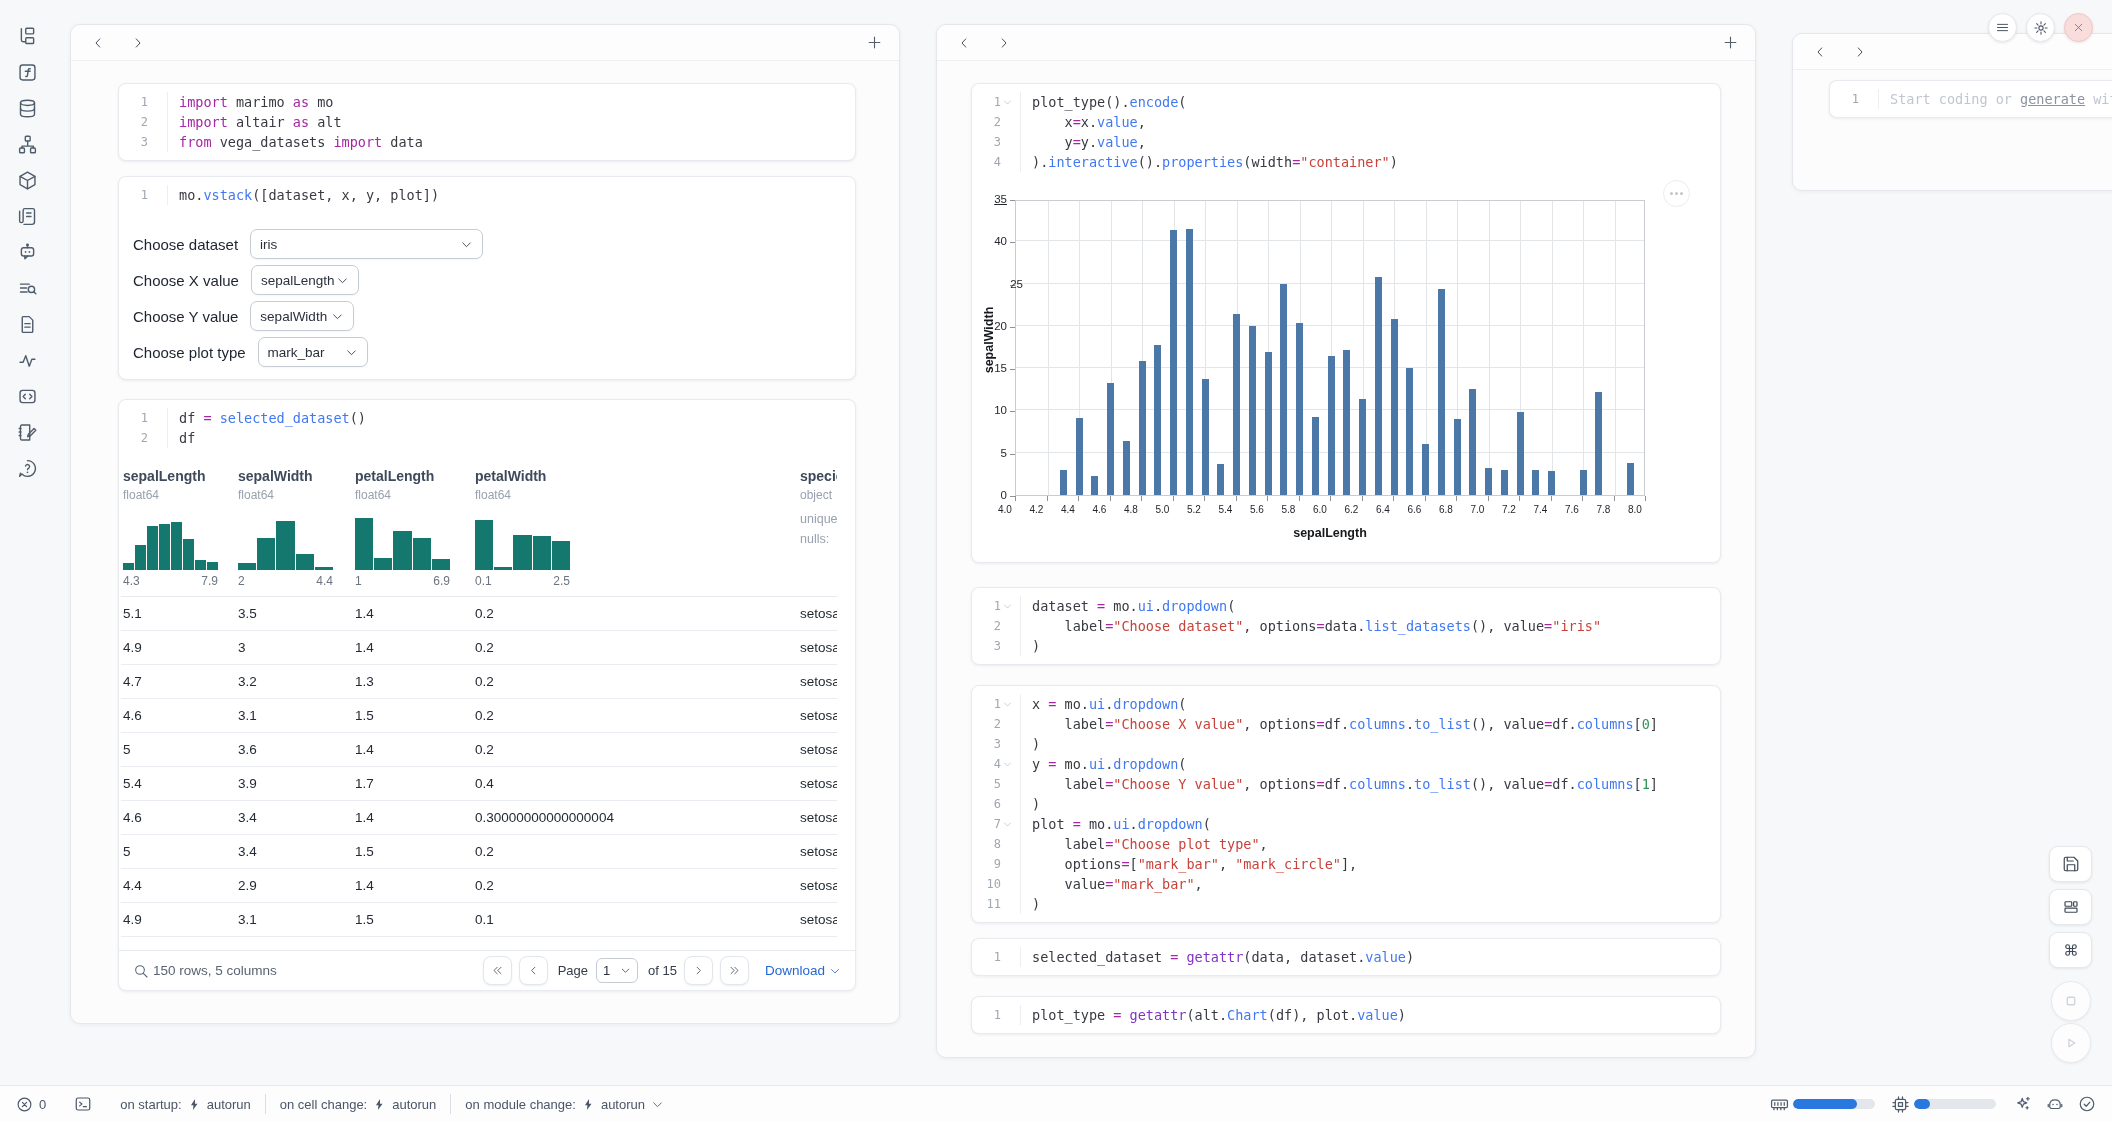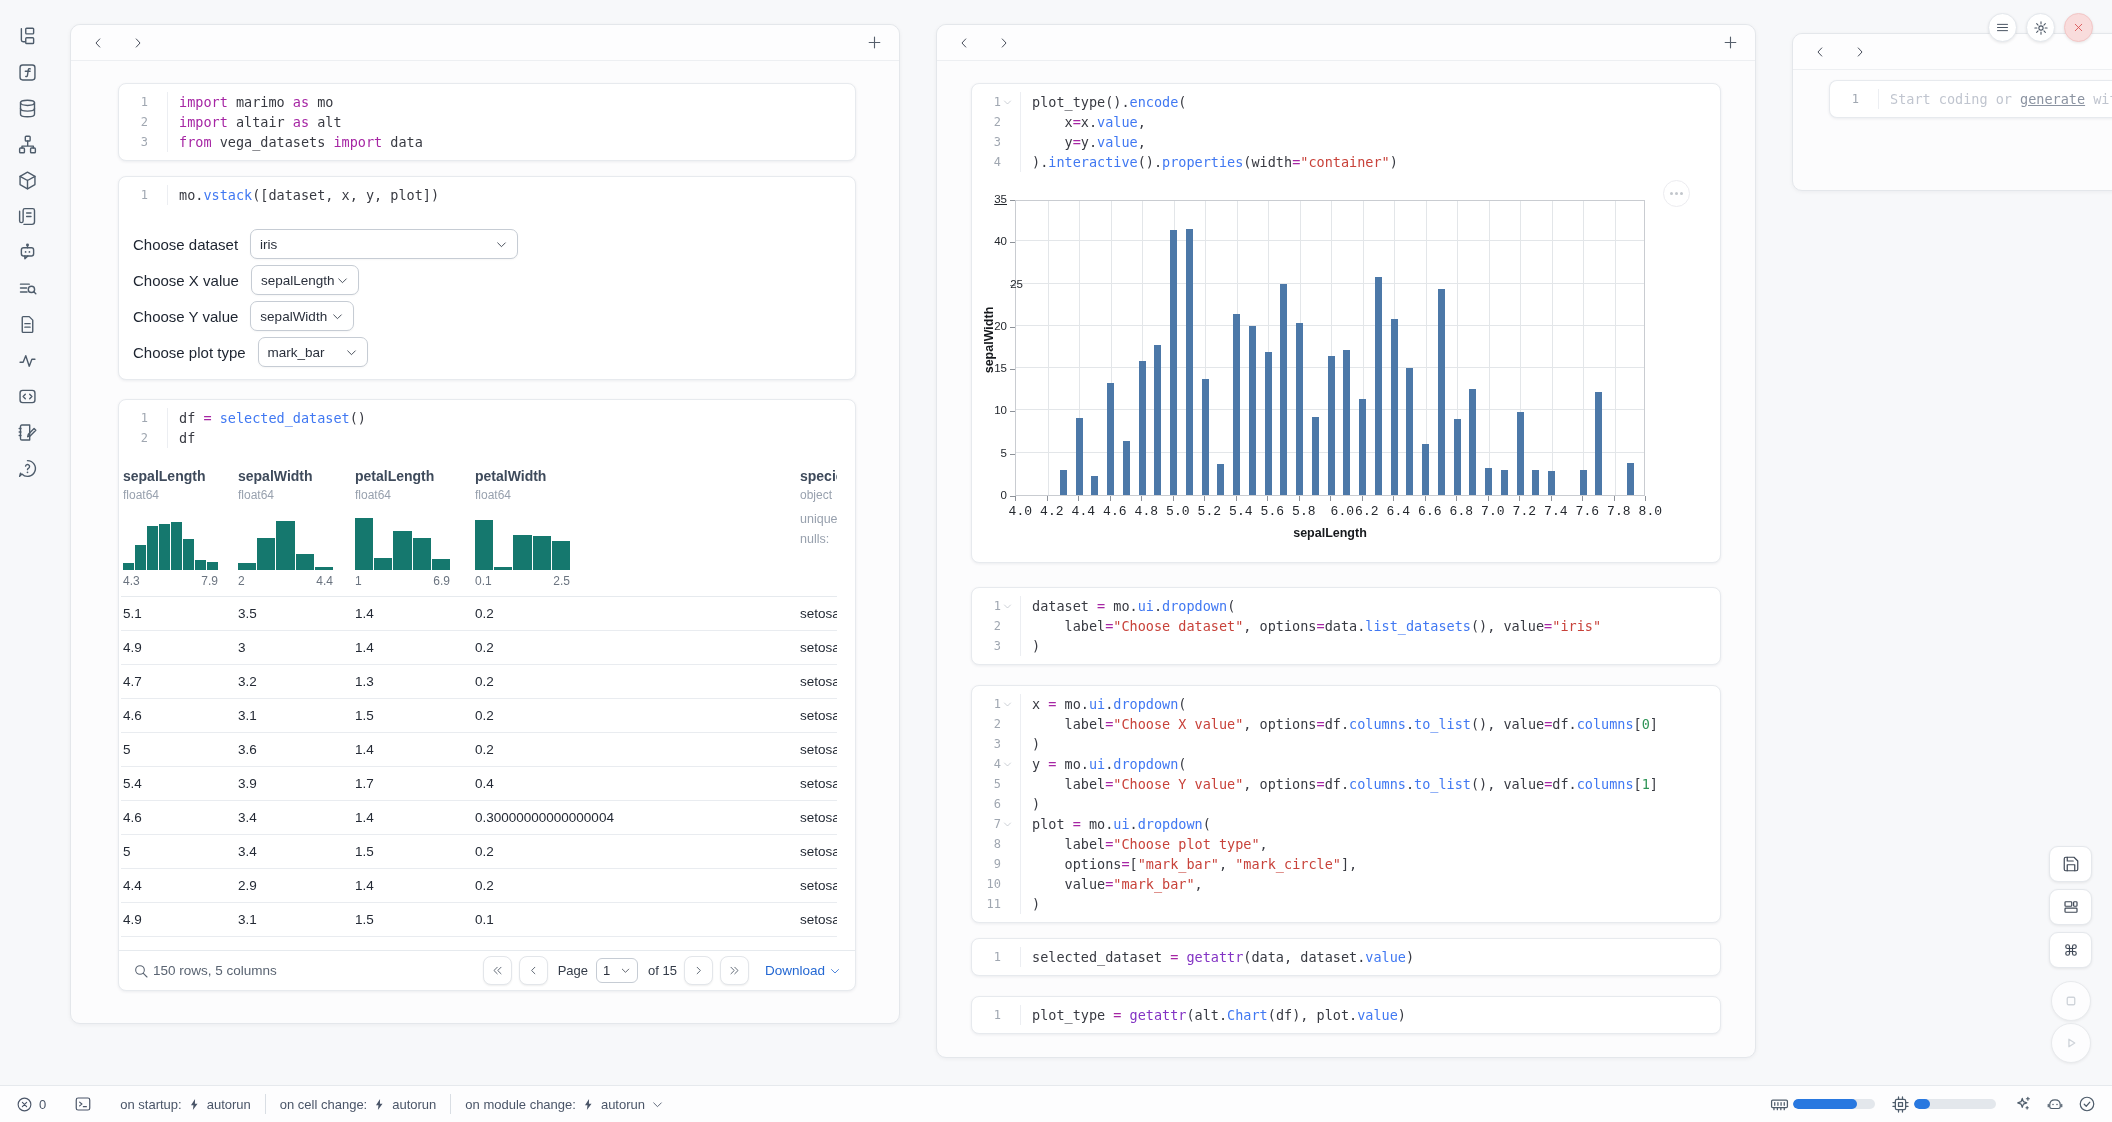--- a/index.html
+++ b/index.html
@@ -44,21 +44,21 @@
   .p2c2 { left:34px; top:562px; width:750px; }
   .p2c3 { left:34px; top:660px; width:750px; }
   .p2c4 { left:34px; top:913px; width:750px; }
   .p2c5 { left:34px; top:971px; width:750px; }
   .p3c1 { left:36px; top:46px;  width:296px; border-radius:8px 0 0 8px; border-right:none; }
 
   
   .dd-row { position:absolute; left:14px; display:flex; align-items:center; gap:12px; height:30px; }
   .dd-row .dd-label { font-size:15px; color:#1d2430; }
   .select { height:30px; border:1px solid #c6ccd4; border-radius:7px; background:#fff; display:flex; align-items:center; justify-content:space-between; padding:0 9px; font-size:13.5px; color:#2a303c; box-shadow:0 1px 2px rgba(0,0,0,.04); cursor:pointer; }
-  .w1{width:268px;} .w2{width:108px;} .w3{width:104px;} .w4{width:110px;}
+  .w1{width:233px;} .w2{width:108px;} .w3{width:104px;} .w4{width:110px;}
   .select .sel-chev { color:#2f3846; }
 
   
   .t-wrap { position:absolute; left:0; top:56px; width:718px; overflow:hidden; padding-left:2px; }
   .t-grid { display:grid; grid-template-columns:115px 117px 120px 325px 200px; }
   .t-head { border-bottom:1px solid #e6eaee; padding-bottom:8px; }
   .t-col { padding:12px 8px 0 2px; overflow:hidden; }
   .t-name { font-size:14px; font-weight:bold; color:#3e4a5b; white-space:nowrap; }
   .t-type { font-size:12px; color:#98a1ae; margin-top:4px; white-space:nowrap; }
   .t-hist { width:95px; height:56px; margin-top:12px; display:flex; align-items:flex-end; gap:1px; }
@@ -75,21 +75,21 @@
   .pg-txt { font-size:13px; color:#333b48; margin-left:10px; }
   .mini-select { height:25px; min-width:42px; border:1px solid #c6ccd4; border-radius:6px; background:#fff; display:flex; align-items:center; justify-content:space-between; padding:0 6px; font-size:13px; color:#2a303c; margin-left:8px; cursor:pointer; }
   .dl-link { display:flex; align-items:center; gap:4px; color:#2468d3; font-size:13.5px; margin-left:16px; cursor:pointer; text-decoration:none; }
 
   
   .chart { position:absolute; left:0; top:96px; width:750px; height:383px; }
   .plot { position:absolute; left:43px; top:20px; width:630px; height:296px; border:1px solid #c9ccd1; background:#fff; }
   .gl-v { position:absolute; top:0; bottom:0; width:1px; background:#e3e6e9; }
   .gl-h { position:absolute; left:0; right:0; height:1px; background:#e3e6e9; }
   .cbar { position:absolute; bottom:0; width:7px; }
-  .xt { position:absolute; width:34px; text-align:right; font-size:13px; color:#24282e; font-family:Liberation Mono, monospace; }
+  .xt { position:absolute; width:34px; text-align:left; font-size:10px; color:#24282e; font-family:Liberation Sans, sans-serif; }
   .yt { position:absolute; width:34px; text-align:right; font-size:11.5px; color:#24282e; }
   .tickm-x { position:absolute; width:1px; height:5px; background:#8d9299; }
   .tickm-y { position:absolute; width:5px; height:1px; background:#8d9299; }
   .xlab { position:absolute; left:43px; width:630px; text-align:center; top:346px; font-size:12.5px; font-weight:bold; color:#16191d; }
   .ylab { position:absolute; left:-58px; top:153px; width:150px; text-align:center; transform:rotate(-90deg); font-size:12.5px; font-weight:bold; color:#16191d; }
   .chart-menu { position:absolute; right:32px; top:0px; width:27px; height:27px; border:1px solid #ececf0; border-radius:50%; background:#fff; display:flex; align-items:center; justify-content:center; gap:2px; cursor:pointer; }
   .chart-menu i { width:3px; height:3px; border-radius:50%; background:#c2c6cc; }
 
   
   .fab { position:absolute; top:13px; width:29px; height:29px; border-radius:50%; background:#fff; border:1px solid #e3e7ec; box-shadow:0 1px 3px rgba(0,0,0,.09); display:flex; align-items:center; justify-content:center; color:#4a5563; cursor:pointer; }
@@ -629,21 +629,21 @@
         <div class="xt" style="left: 183.5px; top: 324px;">5.0</div>
         <div class="tickm-x" style="left: 232px; top: 316px;"></div>
         <div class="xt" style="left: 215px; top: 324px;">5.2</div>
         <div class="tickm-x" style="left: 263.5px; top: 316px;"></div>
         <div class="xt" style="left: 246.5px; top: 324px;">5.4</div>
         <div class="tickm-x" style="left: 295px; top: 316px;"></div>
         <div class="xt" style="left: 278px; top: 324px;">5.6</div>
         <div class="tickm-x" style="left: 326.5px; top: 316px;"></div>
         <div class="xt" style="left: 309.5px; top: 324px;">5.8</div>
         <div class="tickm-x" style="left: 358px; top: 316px;"></div>
-        <div class="xt" style="left: 348px; top: 324px;">6.0</div>
+        <div class="xt" style="left: 341px; top: 324px;">6.0</div>
         <div class="tickm-x" style="left: 389.5px; top: 316px;"></div>
         <div class="xt" style="left: 372.5px; top: 324px;">6.2</div>
         <div class="tickm-x" style="left: 421px; top: 316px;"></div>
         <div class="xt" style="left: 404px; top: 324px;">6.4</div>
         <div class="tickm-x" style="left: 452.5px; top: 316px;"></div>
         <div class="xt" style="left: 435.5px; top: 324px;">6.6</div>
         <div class="tickm-x" style="left: 484px; top: 316px;"></div>
         <div class="xt" style="left: 467px; top: 324px;">6.8</div>
         <div class="tickm-x" style="left: 515.5px; top: 316px;"></div>
         <div class="xt" style="left: 498.5px; top: 324px;">7.0</div>

